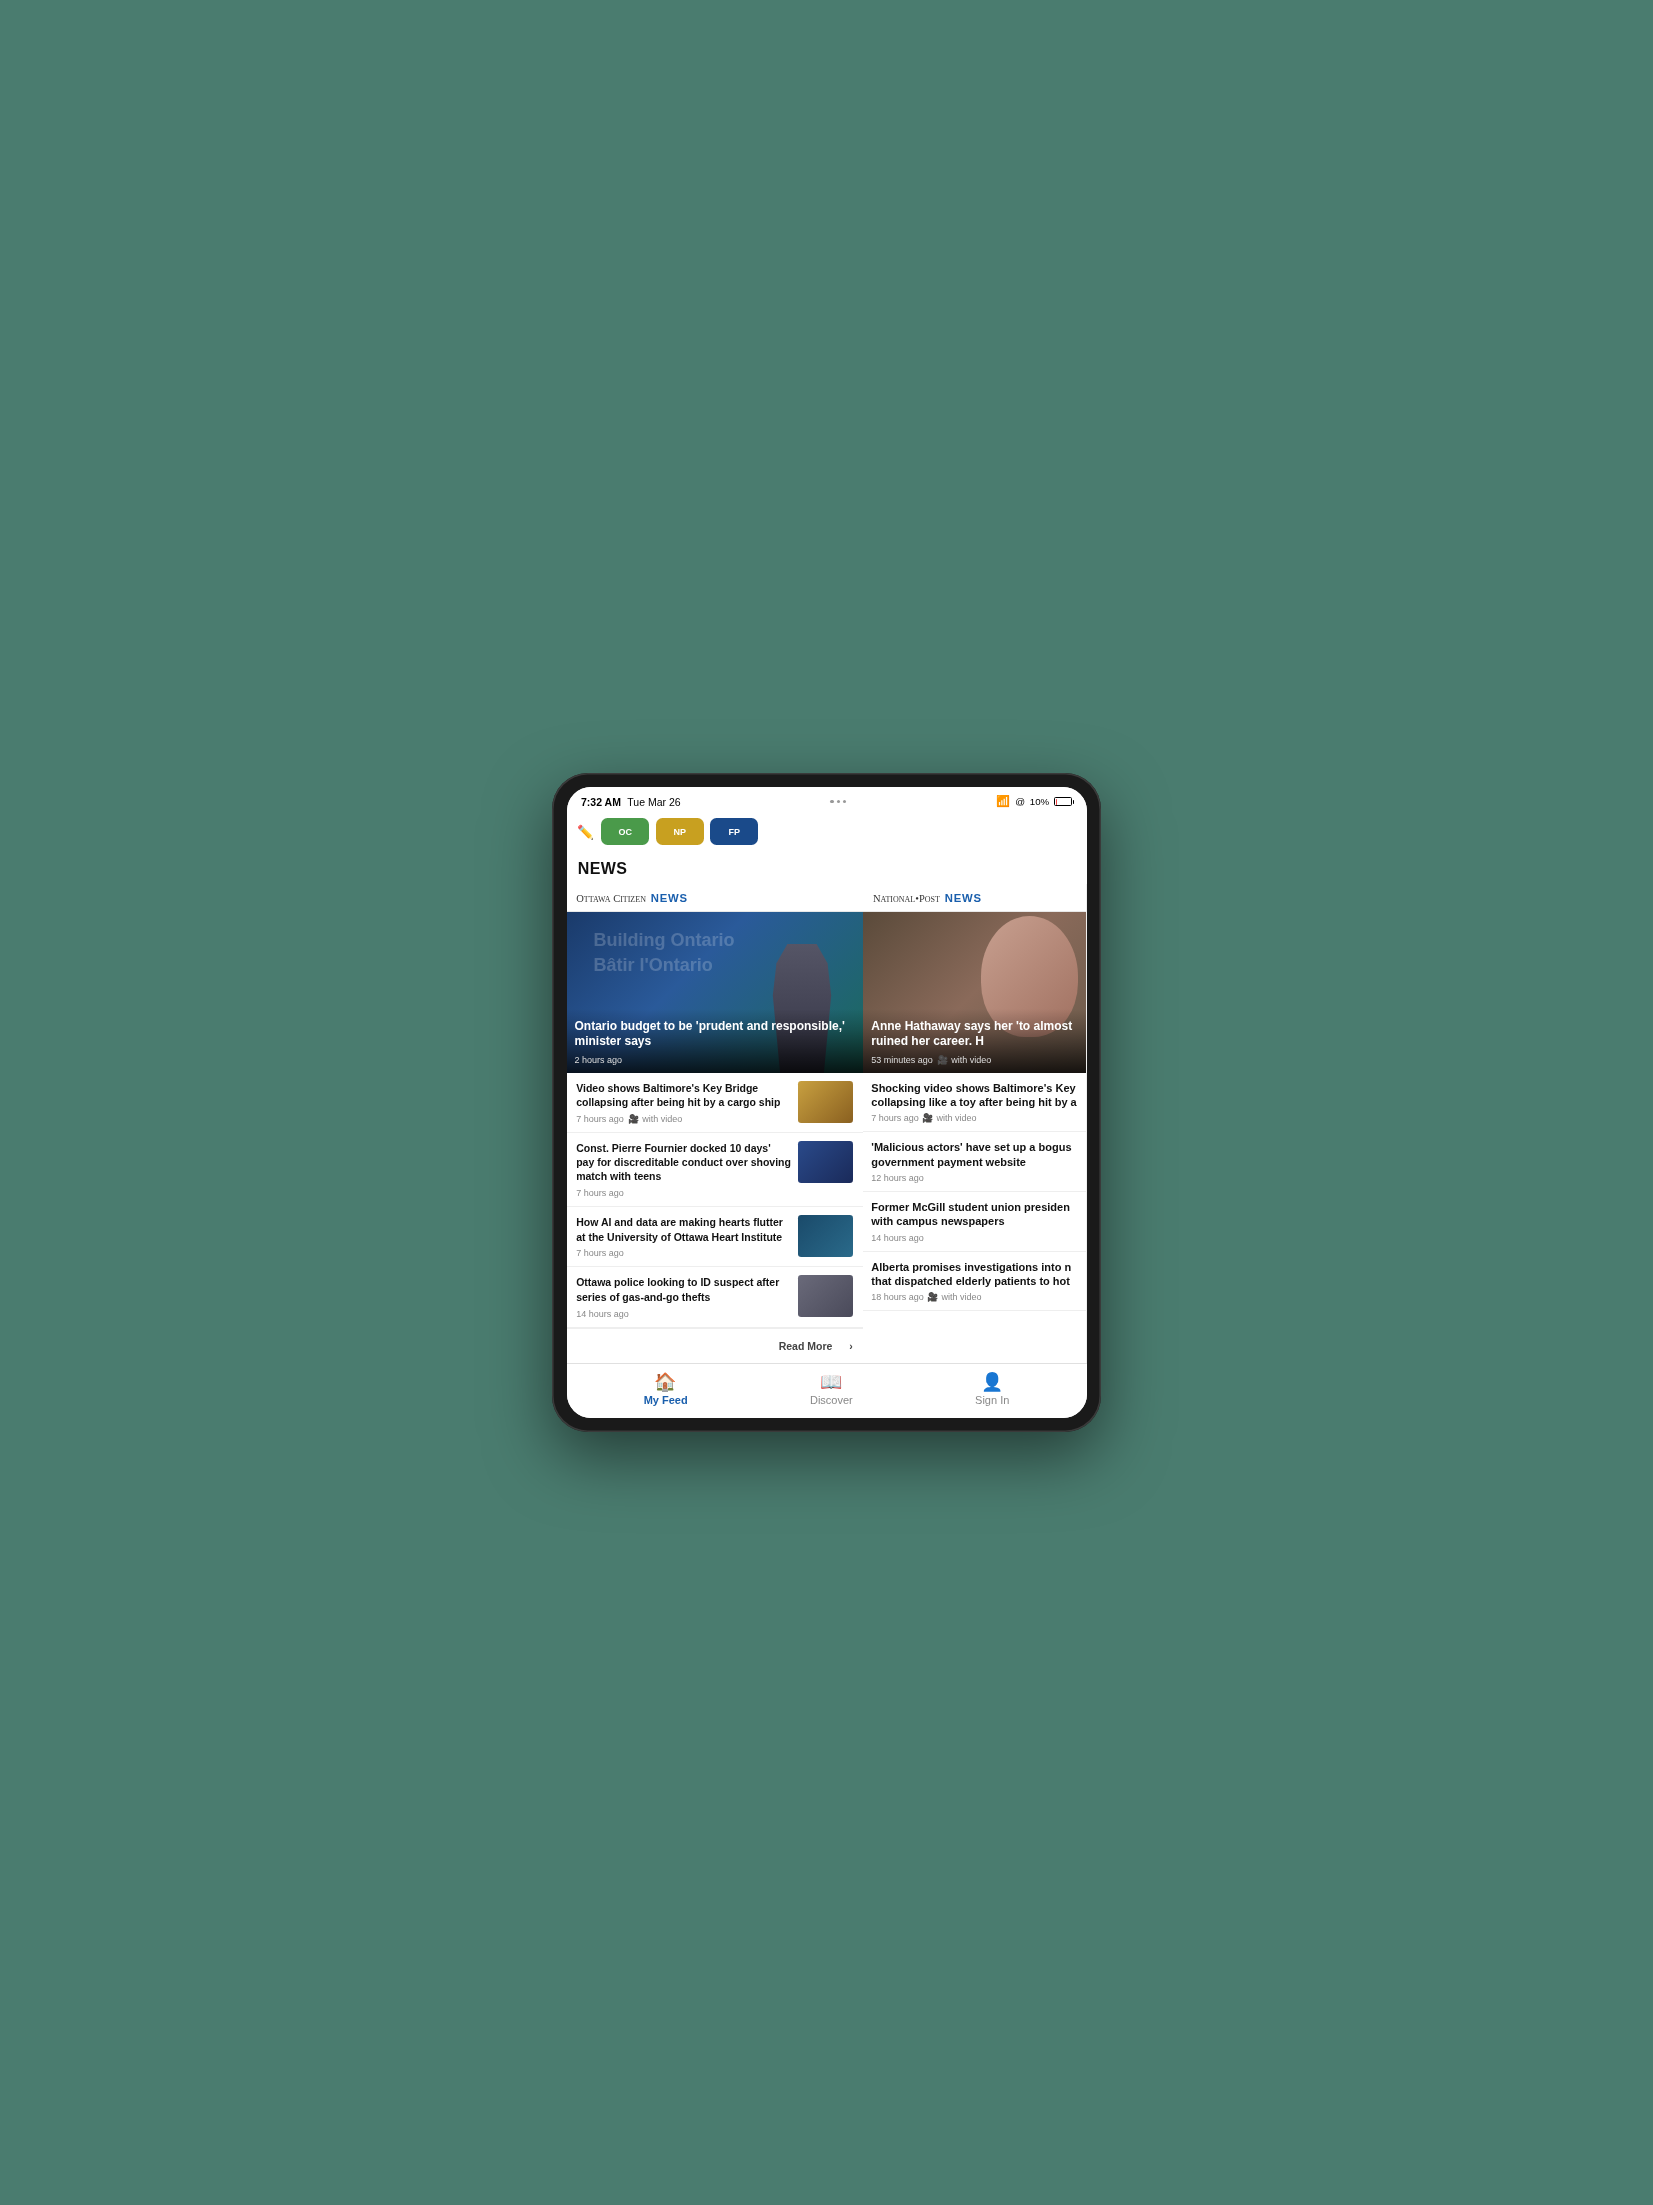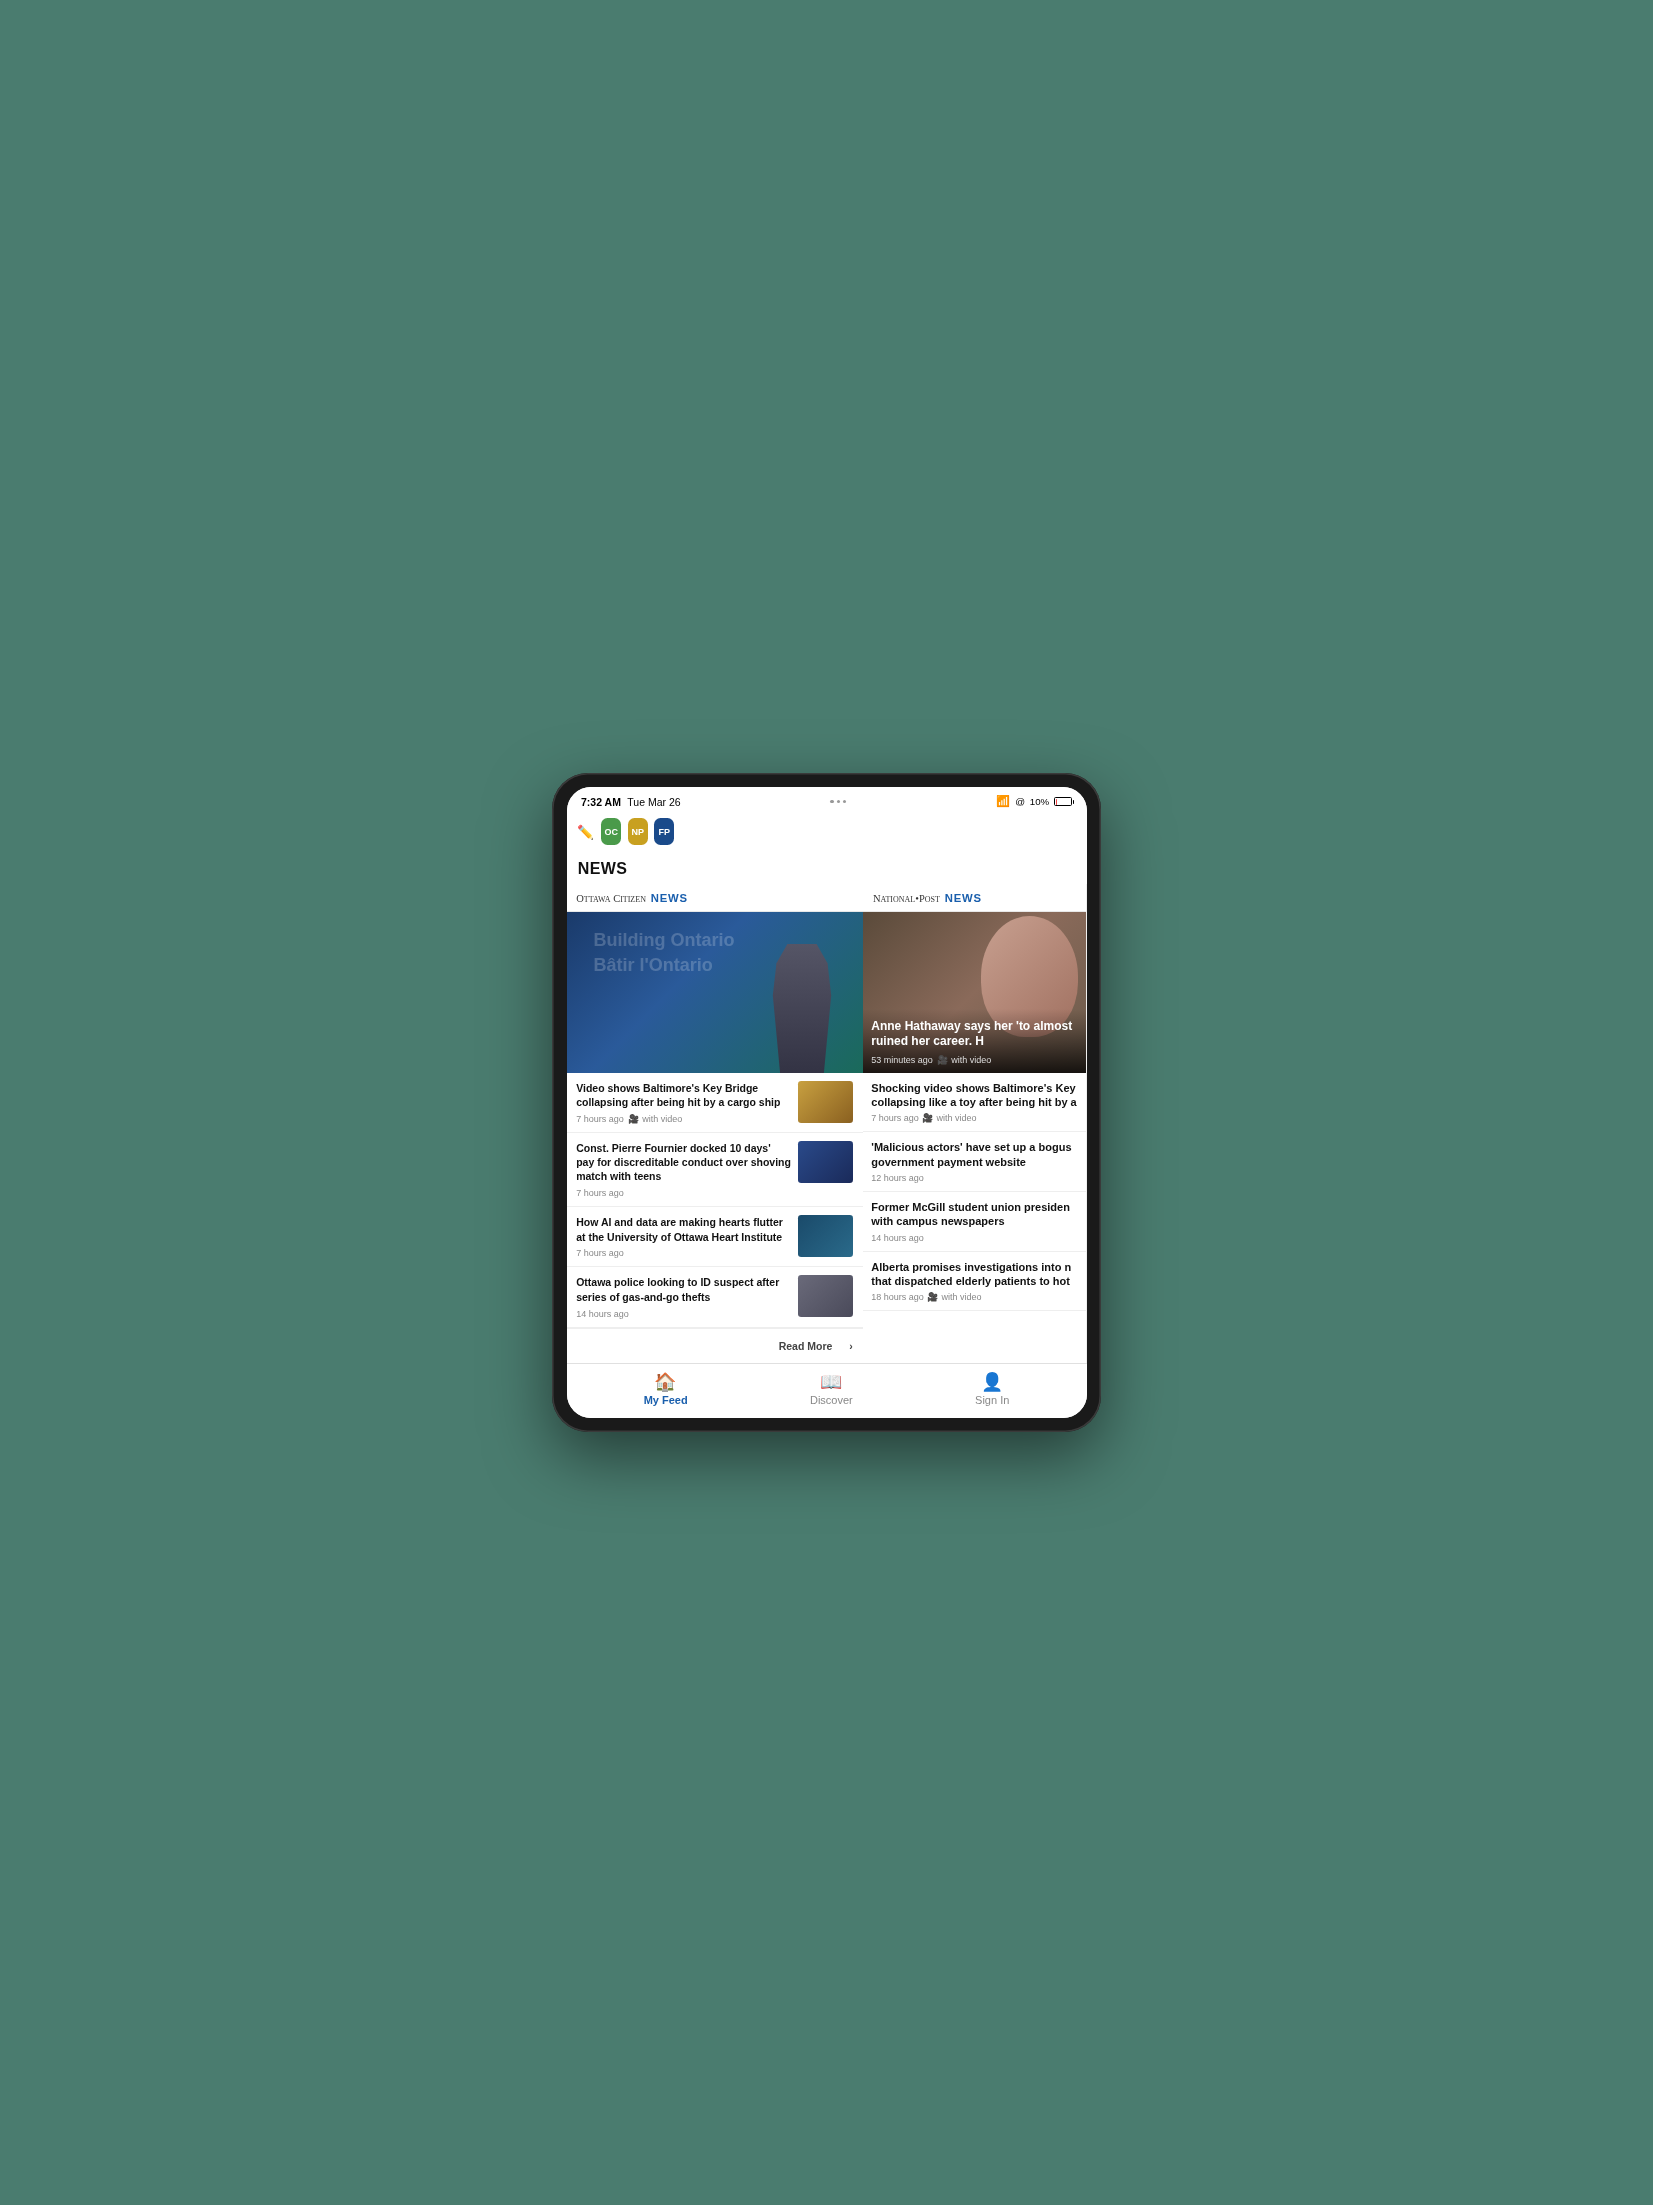--- a/index.html
+++ b/index.html
@@ -76,21 +76,21 @@
       padding: 4.8px 11.3px 6.5px;
       gap: 6.5px;
       background: #fff;
     }
     .edit-icon {
       color: #2060c0;
       font-size: 13.7px;
       cursor: pointer;
     }
     .source-badge {
-      width: 20px; height: 27.4px;
+      width: 48px; height: 27.4px;
       border-radius: 6.5px;
       display: flex; align-items: center; justify-content: center;
       font-size: 9px; font-weight: 700; color: #fff;
       cursor: pointer;
     }
     .badge-oc { background: #4a9a4a; }
     .badge-np { background: #c8a020; }
     .badge-fp { background: #1a4a8a; }
 
     
@@ -308,20 +308,24 @@
             </span>
             <span class="feed-news-label">NEWS</span>
           </div>
 
           <div class="hero-image-container">
             <div class="oc-hero-bg">
               <div class="oc-hero-text-overlay">
                 Building Ontario<br>Bâtir l'Ontario
               </div>
               <div class="oc-person-silhouette"></div>
+            </div>
+            <div class="hero-overlay">
+              <div class="hero-title">Ontario budget to be 'prudent and responsible,' minister says</div>
+              <div class="hero-time">2 hours ago</div>
             </div>
           </div>
 
           <div class="article-item">
             <div class="article-text">
               <div class="article-title">Video shows Baltimore's Key Bridge collapsing after being hit by a cargo ship</div>
               <div class="article-meta">
                 <span class="article-time">7 hours ago</span>
                 <span class="video-badge">
                   <span class="video-icon">🎥</span>

